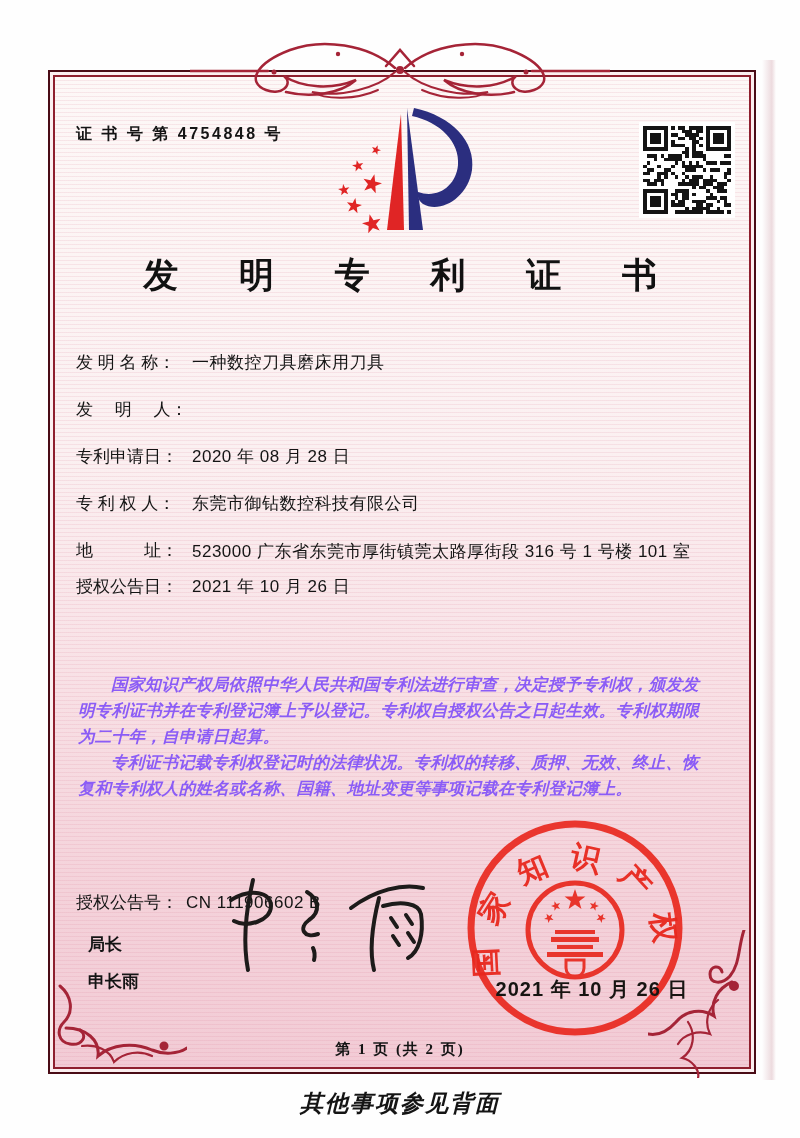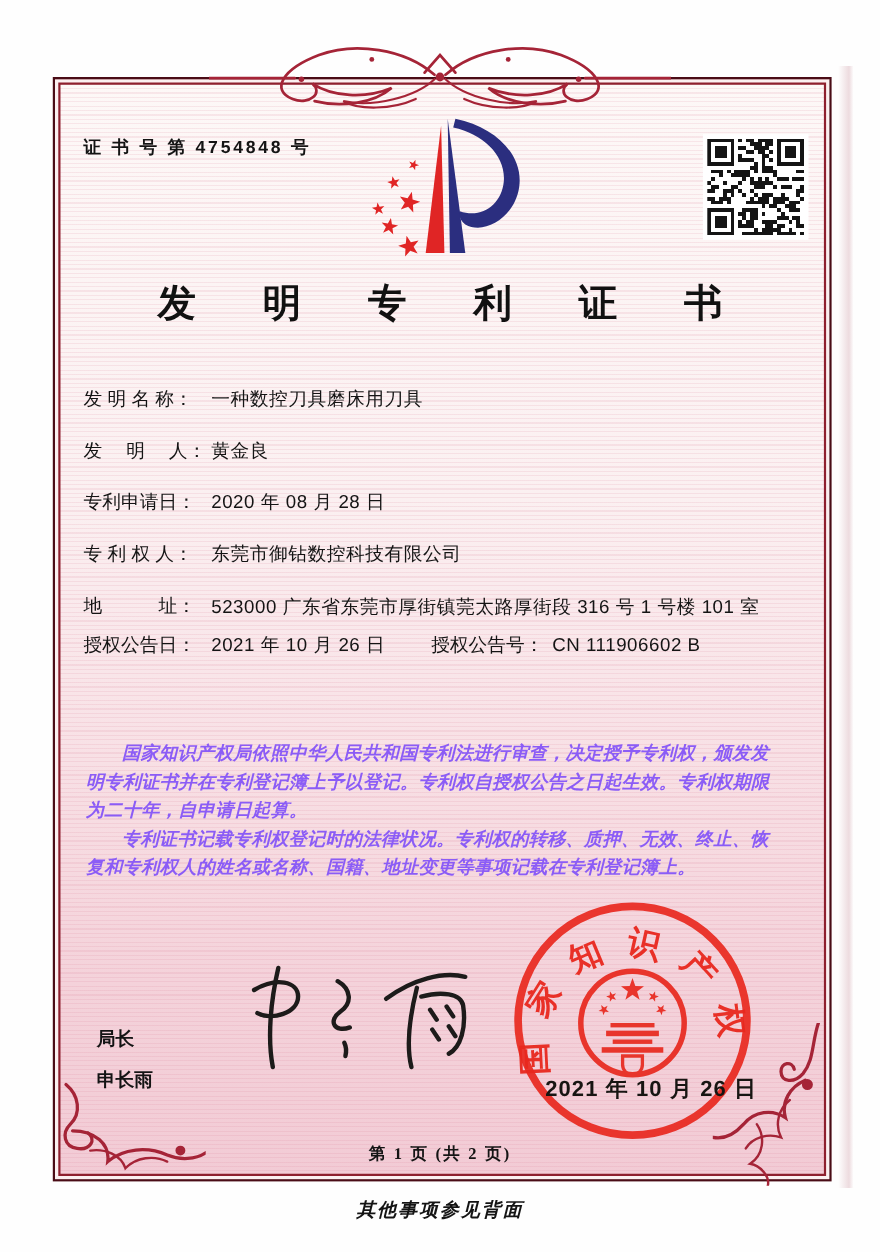--- a/index.html
+++ b/index.html
@@ -27,40 +27,40 @@
   .logo{position:absolute;left:330px;top:98px;width:160px;height:142px;}
   .qr{position:absolute;left:639px;top:122px;width:96px;height:96px;background:#fff;padding:4px;}
   .title{position:absolute;left:0;top:252px;width:100%;text-align:center;
     font-family:"Liberation Serif",serif;font-size:35px;font-weight:bold;
     letter-spacing:26px;text-indent:26px;color:#111;}
   
   .fields{position:absolute;left:76px;top:350px;width:630px;font-size:17px;font-weight:normal;line-height:26px;}
   .frow{display:flex;margin-bottom:21px;}
   .flabel{flex:0 0 116px;white-space:pre;}
   .fvalue{flex:1;letter-spacing:.5px;}
-  .grant-row{display:flex;margin-top:1px;}
+  .grant-row{display:flex;margin-top:1px;flex-direction:column;}
   .grant-left{flex:0 0 316px;display:flex;}
   .grant-right{display:flex;}
   
   .legal{position:absolute;left:78px;top:672px;width:634px;
     font-family:"Liberation Serif",serif;font-style:italic;font-weight:600;
     font-size:16.5px;line-height:26px;color:#8b5cf6;}
   .legal p{text-indent:2em;letter-spacing:.3px;}
   
   .director{position:absolute;left:88px;top:926px;font-size:17px;font-weight:bold;line-height:37px;}
   .signature{position:absolute;left:185px;top:868px;width:260px;height:120px;}
   
   .seal{position:absolute;left:458px;top:818px;width:235px;height:230px;}
   .seal-date{position:absolute;left:492px;top:976px;width:200px;text-align:center;
     font-size:20px;font-weight:bold;color:#171512;letter-spacing:1px;}
   
   .page-num{position:absolute;left:0;top:1040px;width:100%;text-align:center;
     font-family:"Liberation Serif",serif;font-size:15px;font-weight:bold;letter-spacing:2px;}
   .back-note{position:absolute;left:0;top:1088px;width:100%;text-align:center;
-    font-family:"Liberation Serif",serif;font-style:italic;font-weight:600;font-size:17px;letter-spacing:2px;}
+    font-family:"Liberation Serif",serif;font-style:italic;font-weight:600;font-size:23px;letter-spacing:2px;}
   
   .flourish-top{position:absolute;left:190px;top:36px;width:420px;height:70px;}
   .flourish-bl{position:absolute;left:52px;top:982px;width:135px;height:92px;}
   .flourish-br{position:absolute;left:648px;top:930px;width:108px;height:148px;}
 </style>
 </head>
 <body>
 
 <div class="frame"></div>
 <div class="edge-shade"></div>
@@ -418,21 +418,20 @@
 
 <div class="title">发 明 专 利 证 书</div>
 
 <div class="fields">
   <div class="frow">
     <span class="flabel">发 明 名 称：</span>
     <span class="fvalue">一种数控刀具磨床用刀具</span>
   </div>
   <div class="frow">
     <span class="flabel">发　 明　 人：</span>
-    <span class="fvalue">黄金良</span>
   </div>
   <div class="frow">
     <span class="flabel">专利申请日：</span>
     <span class="fvalue">2020 年 08 月 28 日</span>
   </div>
   <div class="frow">
     <span class="flabel">专 利 权 人：</span>
     <span class="fvalue">东莞市御钻数控科技有限公司</span>
   </div>
   <div class="frow" style="margin-bottom:9px">

